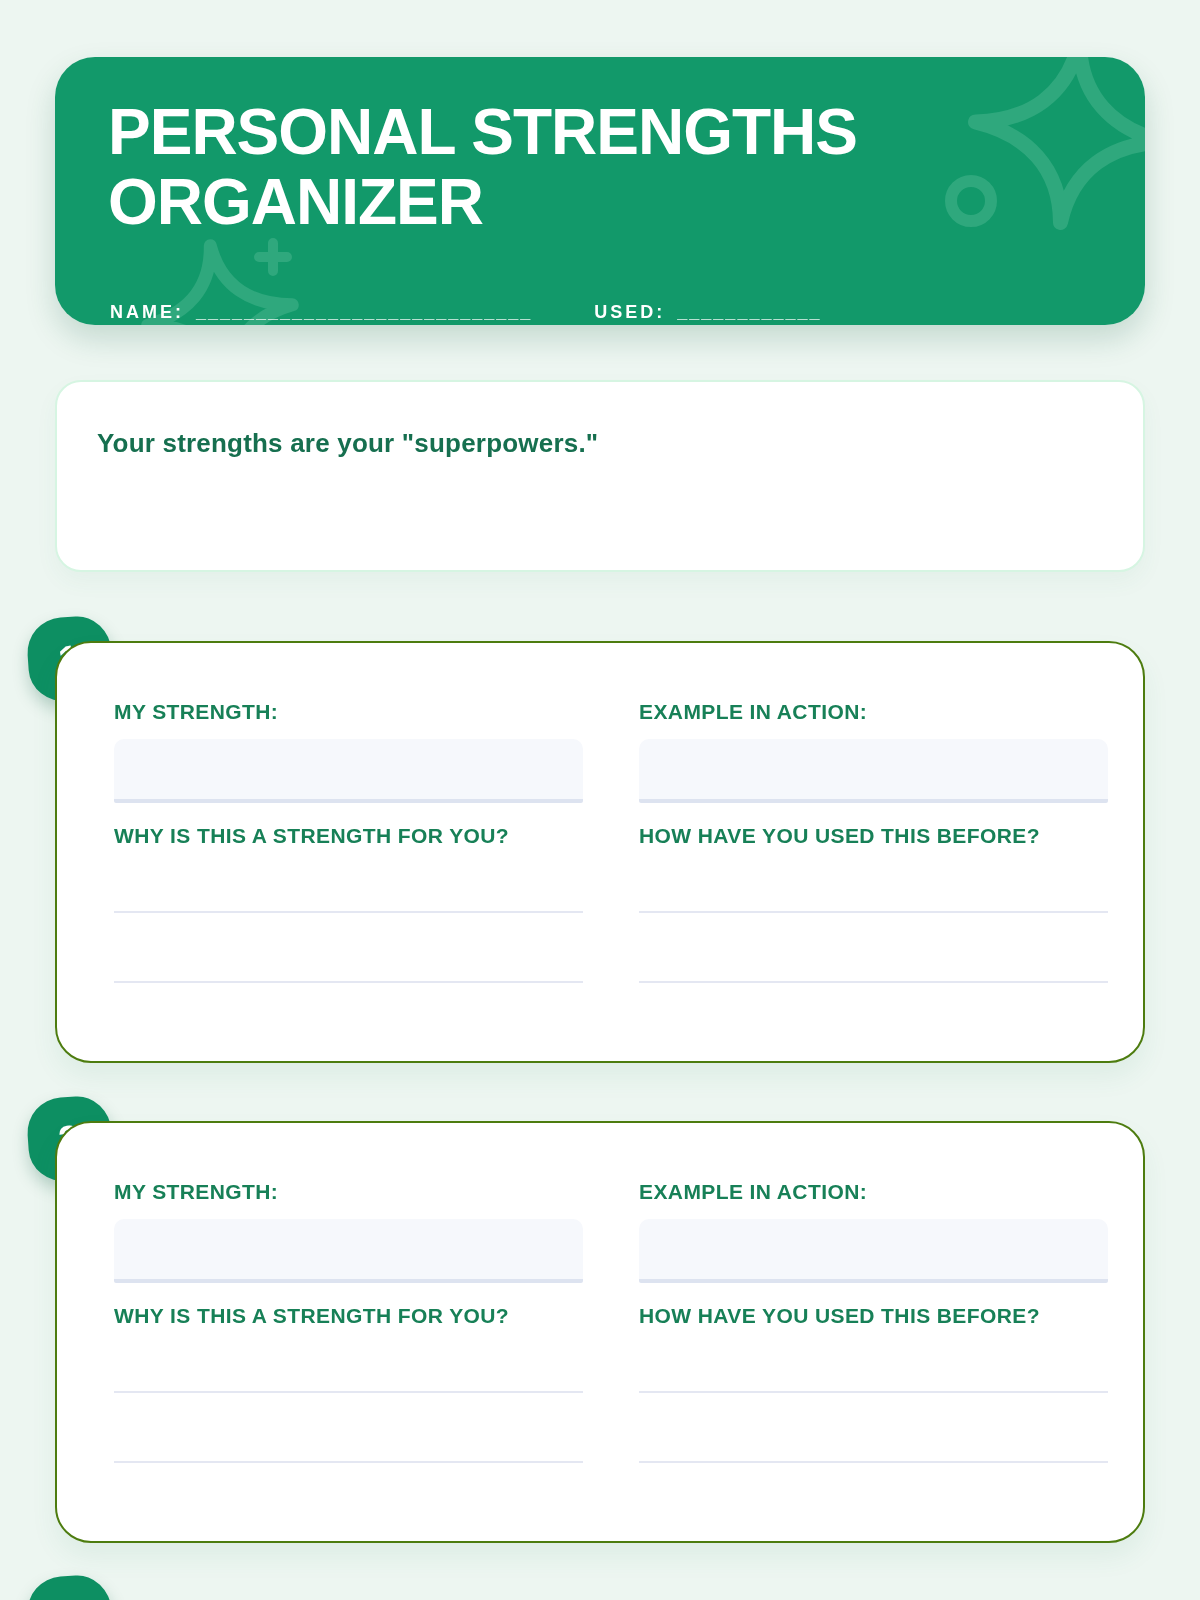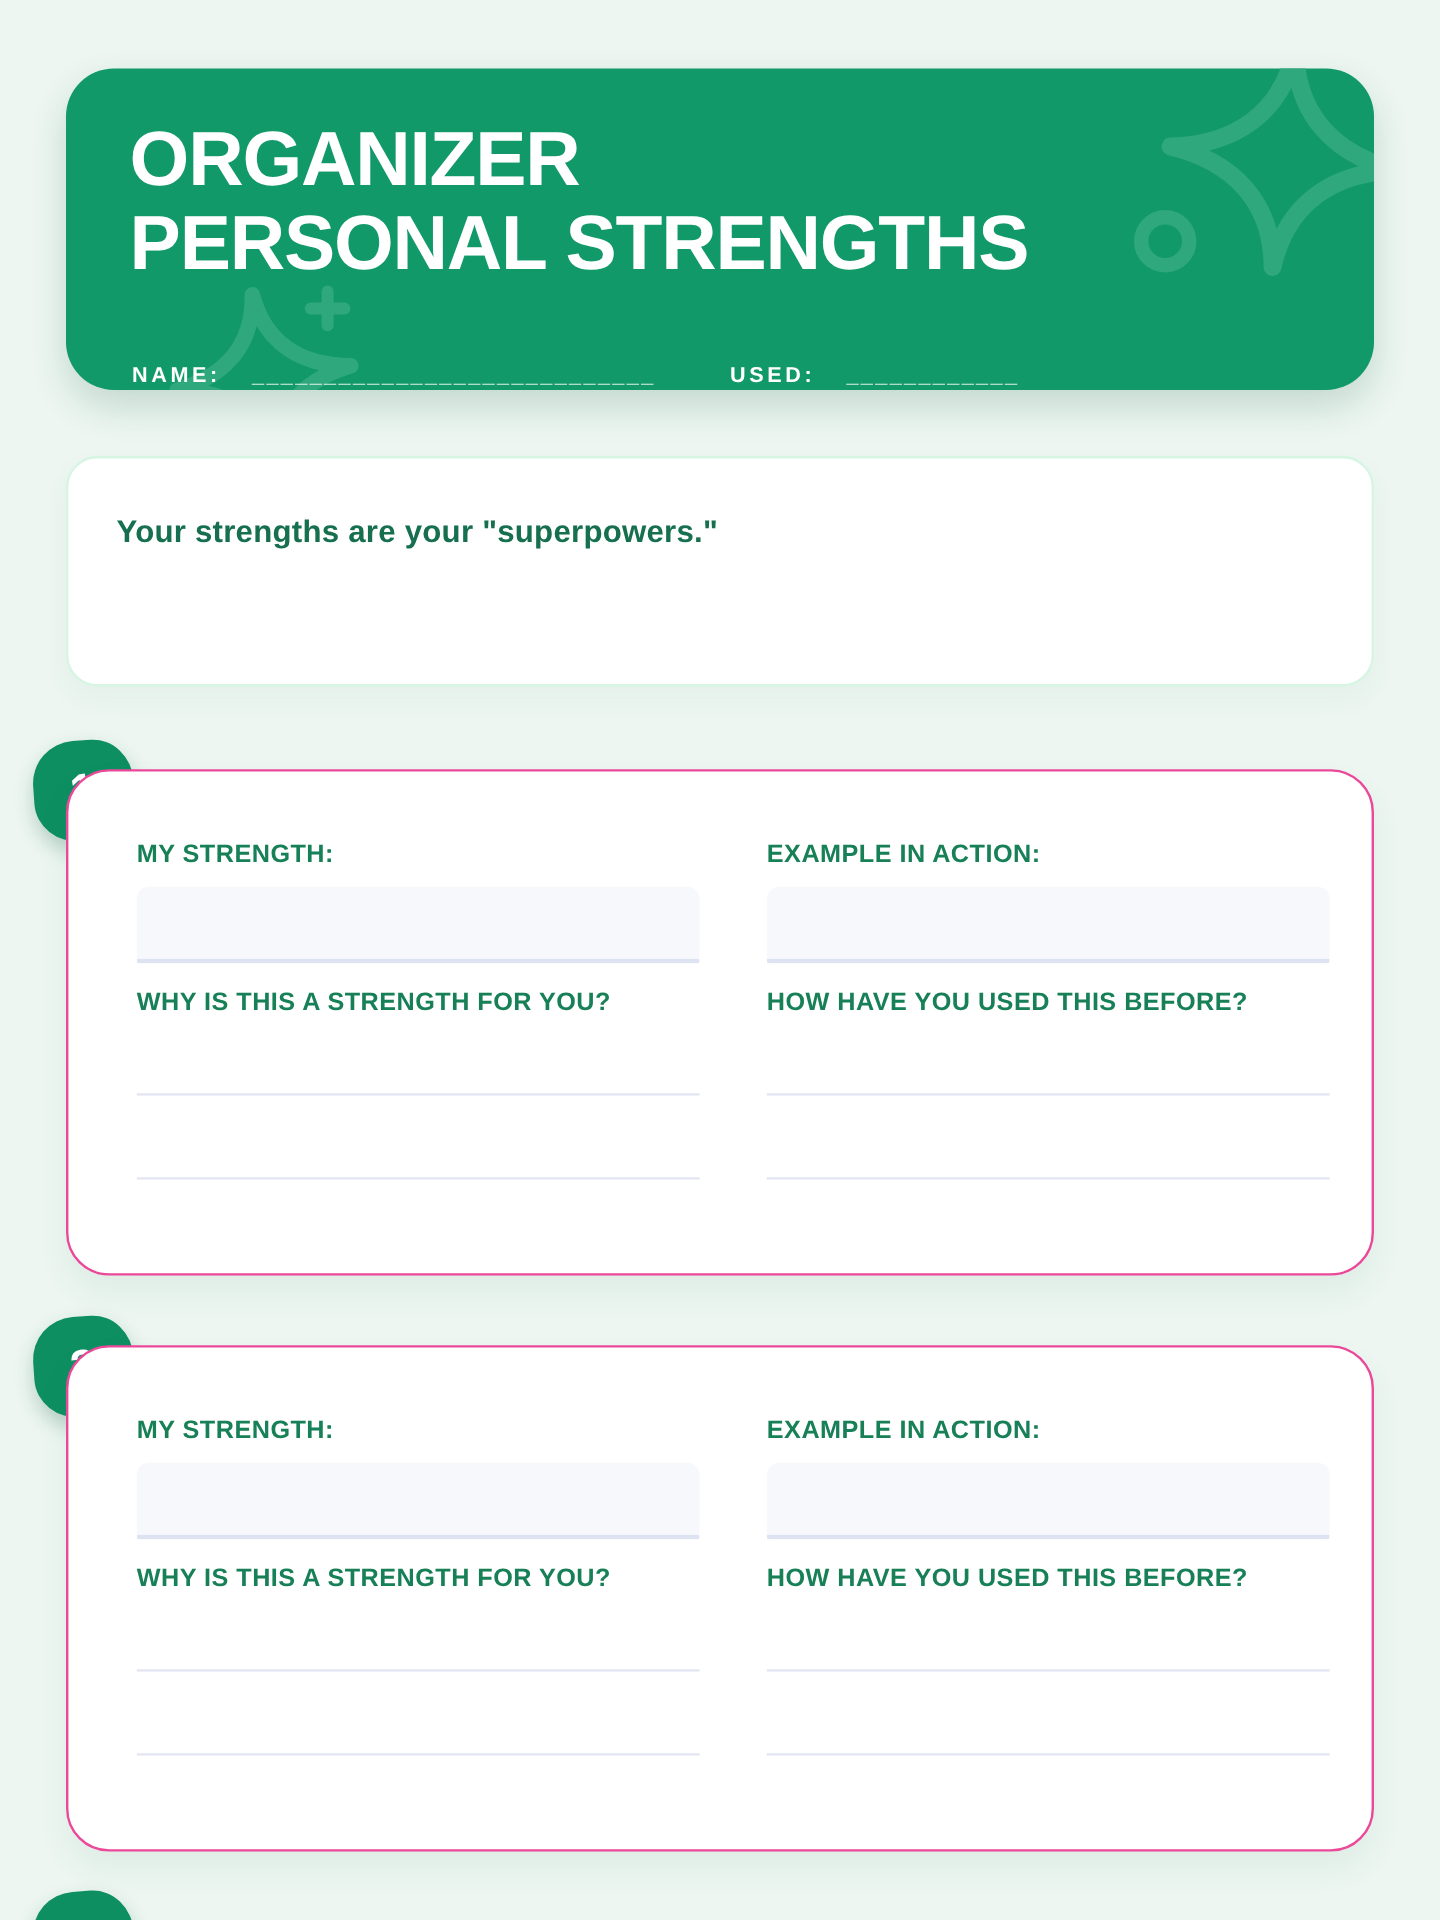--- a/index.html
+++ b/index.html
@@ -23,42 +23,42 @@
   .header-title {
     position:absolute; left:53px; top:40px;
     color:#ffffff; font-size:64px; font-weight:800; letter-spacing:-1px;
     line-height:70px; text-transform:uppercase;
   }
   .header-title span { display:block; }
   .meta-row {
     position:absolute; left:55px; top:245px; display:flex; gap:62px;
     color:#ffffff; font-size:18px; font-weight:700; letter-spacing:3px;
   }
-  .meta { display:flex; align-items:baseline; gap:26px; white-space:nowrap; }
+  .meta { display:flex; align-items:baseline; gap:12px; white-space:nowrap; }
   .blank { font-weight:700; letter-spacing:2px; opacity:.95; }
 
   
   .intro-card {
     position:absolute; left:55px; top:380px; width:1090px; height:192px;
     background:#ffffff; border:2px solid #d6f5e2; border-radius:26px;
     padding:46px 40px 0 40px;
     box-shadow:0 10px 22px rgba(60,130,100,.05);
   }
   .intro-heading {
     color:#166f4f; font-size:26px; font-weight:700; letter-spacing:.2px;
     margin-bottom:16px;
   }
   .intro-body {
     color:#5a6474; font-size:20px; line-height:35px; max-width:1000px;
   }
 
   
   .strength-card {
     position:absolute; left:55px; width:1090px; height:422px;
-    background:#ffffff; border:2px solid #ec4899; border-radius:36px;
+    background:#ffffff; border:2px solid #4d7c0f; border-radius:36px;
     padding:56px 35px 0 57px;
     box-shadow:0 14px 26px rgba(50,140,100,.08);
   }
   .card-1 { top:641px; }
   .card-2 { top:1121px; }
 
   .badge {
     position:absolute; width:84px; height:84px; background:#0d8f62;
     border-radius:42% 40% 38% 44% / 42% 44% 38% 40%;
     transform:rotate(-4deg);
@@ -99,22 +99,22 @@
       <path d="M125,12 C131,66 167,96 220,103 C167,110 131,140 125,194 C119,140 83,110 30,103 C83,96 119,66 125,12 Z" stroke="#2fa87d" stroke-width="15" stroke-linejoin="round" transform="rotate(6 125 103)"></path>
       <circle cx="26" cy="172" r="20" stroke="#2fa87d" stroke-width="12"></circle>
     </svg>
     <svg class="sparkle sparkle-bl" width="210" height="170" viewBox="0 0 210 170" fill="none">
       <path d="M95,10 C100,52 127,74 168,80 C127,86 100,108 95,150 C90,108 63,86 22,80 C63,74 90,52 95,10 Z" stroke="#2fa87d" stroke-width="13" stroke-linejoin="round" transform="rotate(-8 95 80)"></path>
       <path d="M148,8 v28 M134,22 h28" stroke="#2fa87d" stroke-width="10" stroke-linecap="round"></path>
       <circle cx="22" cy="144" r="12" stroke="#2fa87d" stroke-width="9"></circle>
     </svg>
 
     <h1 class="header-title">
+      <span>PERSONAL STRENGTHS</span>
       <span>ORGANIZER</span>
-      <span>PERSONAL STRENGTHS</span>
     </h1>
 
     <div class="meta-row">
       <div class="meta">
         <span>NAME:</span>
         <span class="blank">____________________________</span>
       </div>
       <div class="meta">
         <span>USED:</span>
         <span class="blank">____________</span>

